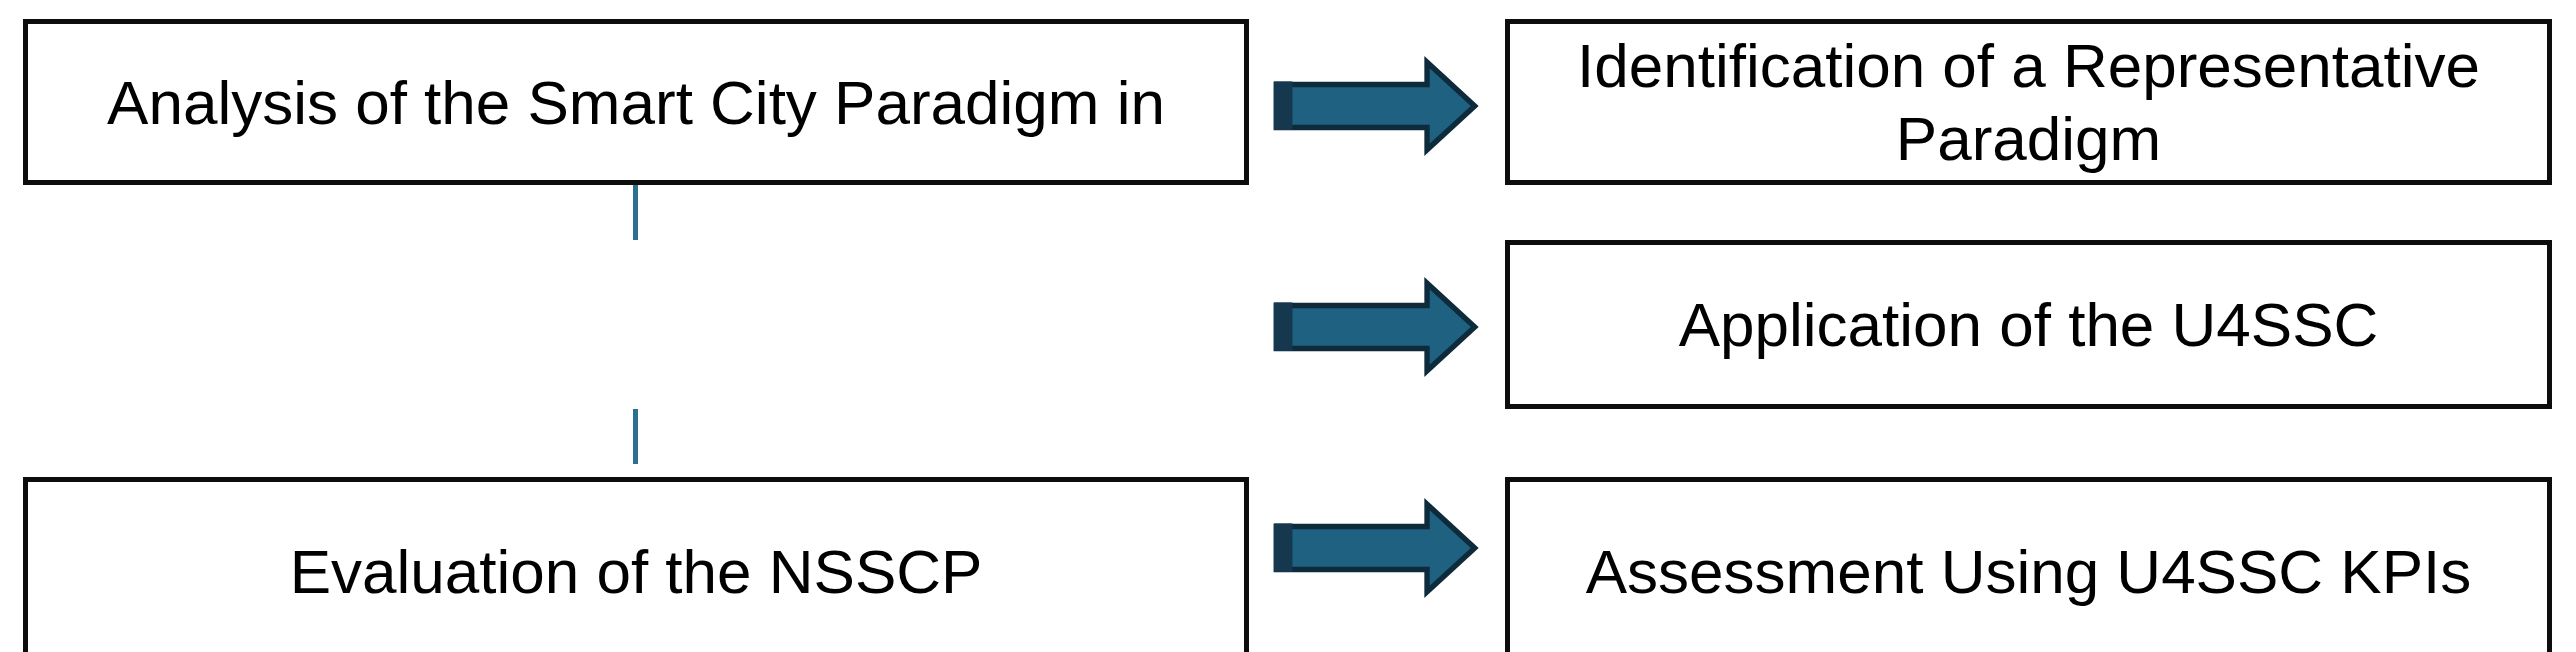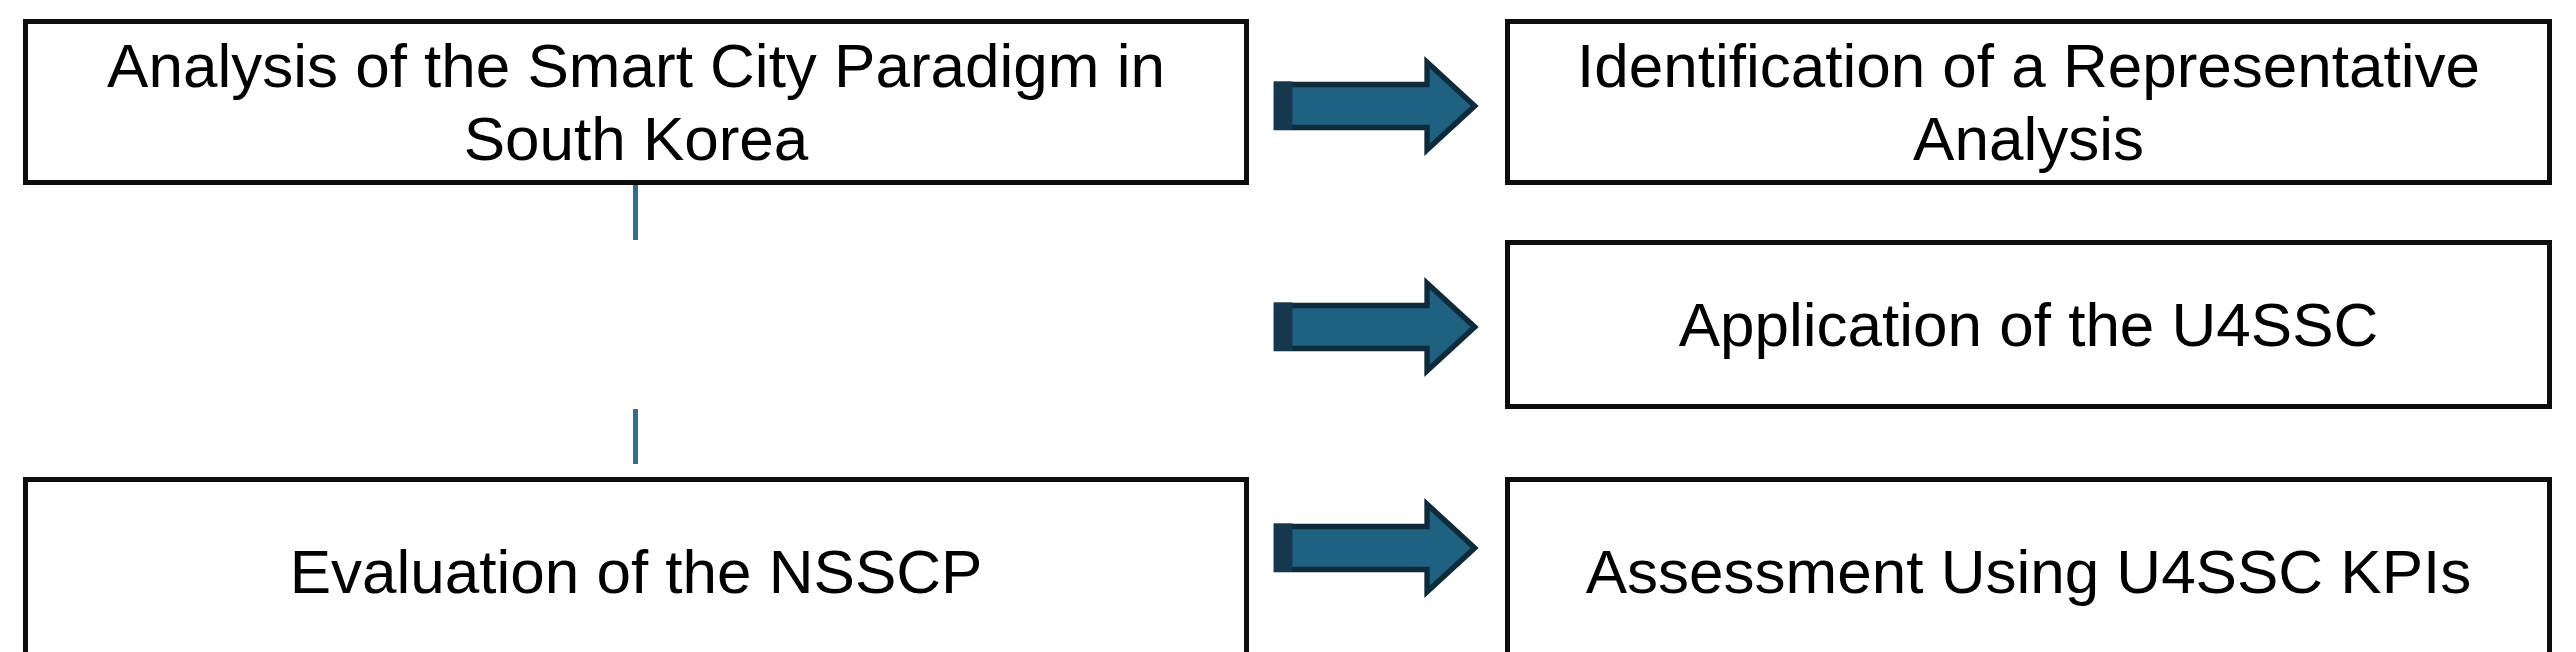--- a/index.html
+++ b/index.html
@@ -62,29 +62,28 @@
   .connector.c1 { top: 185px; height: 55px; }
   .connector.c2 { top: 409px; height: 55px; }
 </style>
 </head>
 <body>
 
 <div class="canvas">
 
   <div class="box col-left row1">
     <span class="line">Analysis of the Smart City Paradigm in</span>
-    <span class="line">South Korea</span>
   </div>
   <svg class="arrow a1" viewBox="0 0 268 130" aria-hidden="true">
     <path class="arrow-body" d="M5,37 L201,37 L201,8 L263,65 L201,122 L201,93 L5,93 Z"></path>
     <rect class="arrow-shade" x="2" y="33" width="24" height="63"></rect>
   </svg>
   <div class="box col-right row1">
     <span class="line">Identification of a Representative</span>
-    <span class="line">Analysis</span>
+    <span class="line">Paradigm</span>
   </div>
 
   <div class="connector c1"></div>
 
   <svg class="arrow a2" viewBox="0 0 268 130" aria-hidden="true">
     <path class="arrow-body" d="M5,37 L201,37 L201,8 L263,65 L201,122 L201,93 L5,93 Z"></path>
     <rect class="arrow-shade" x="2" y="33" width="24" height="63"></rect>
   </svg>
   <div class="box col-right row2">
     <span class="line">Application of the U4SSC</span>

